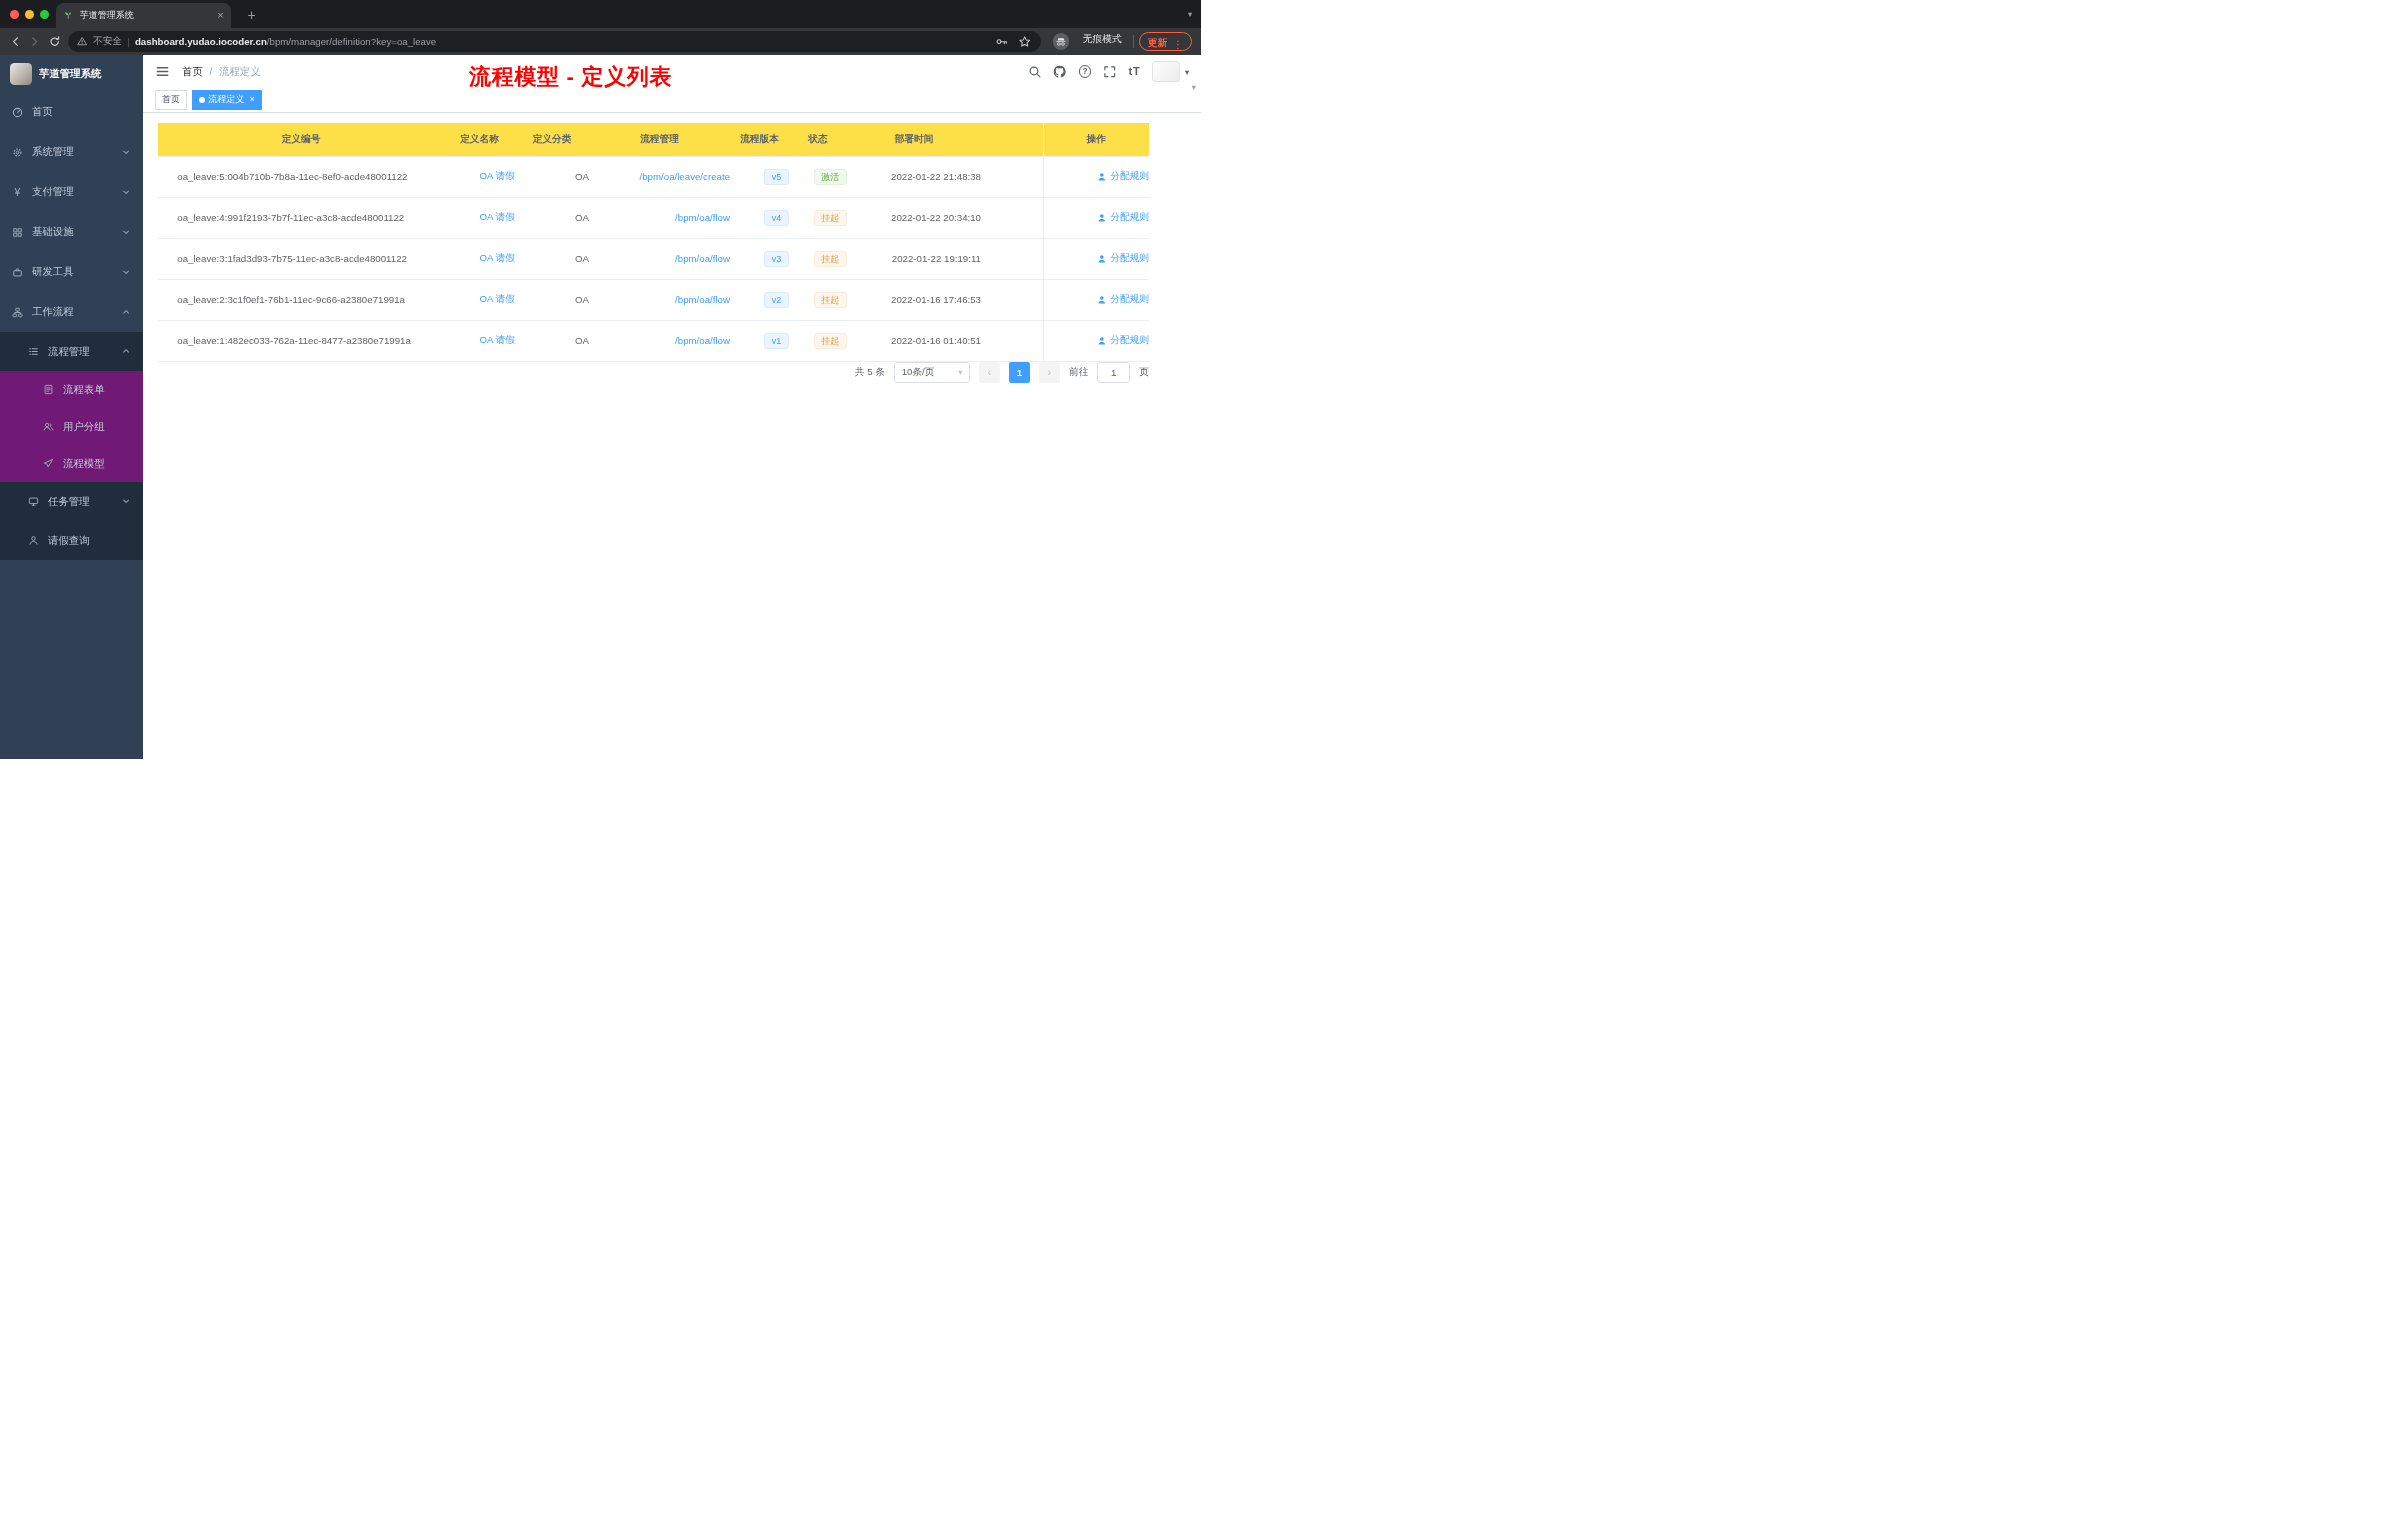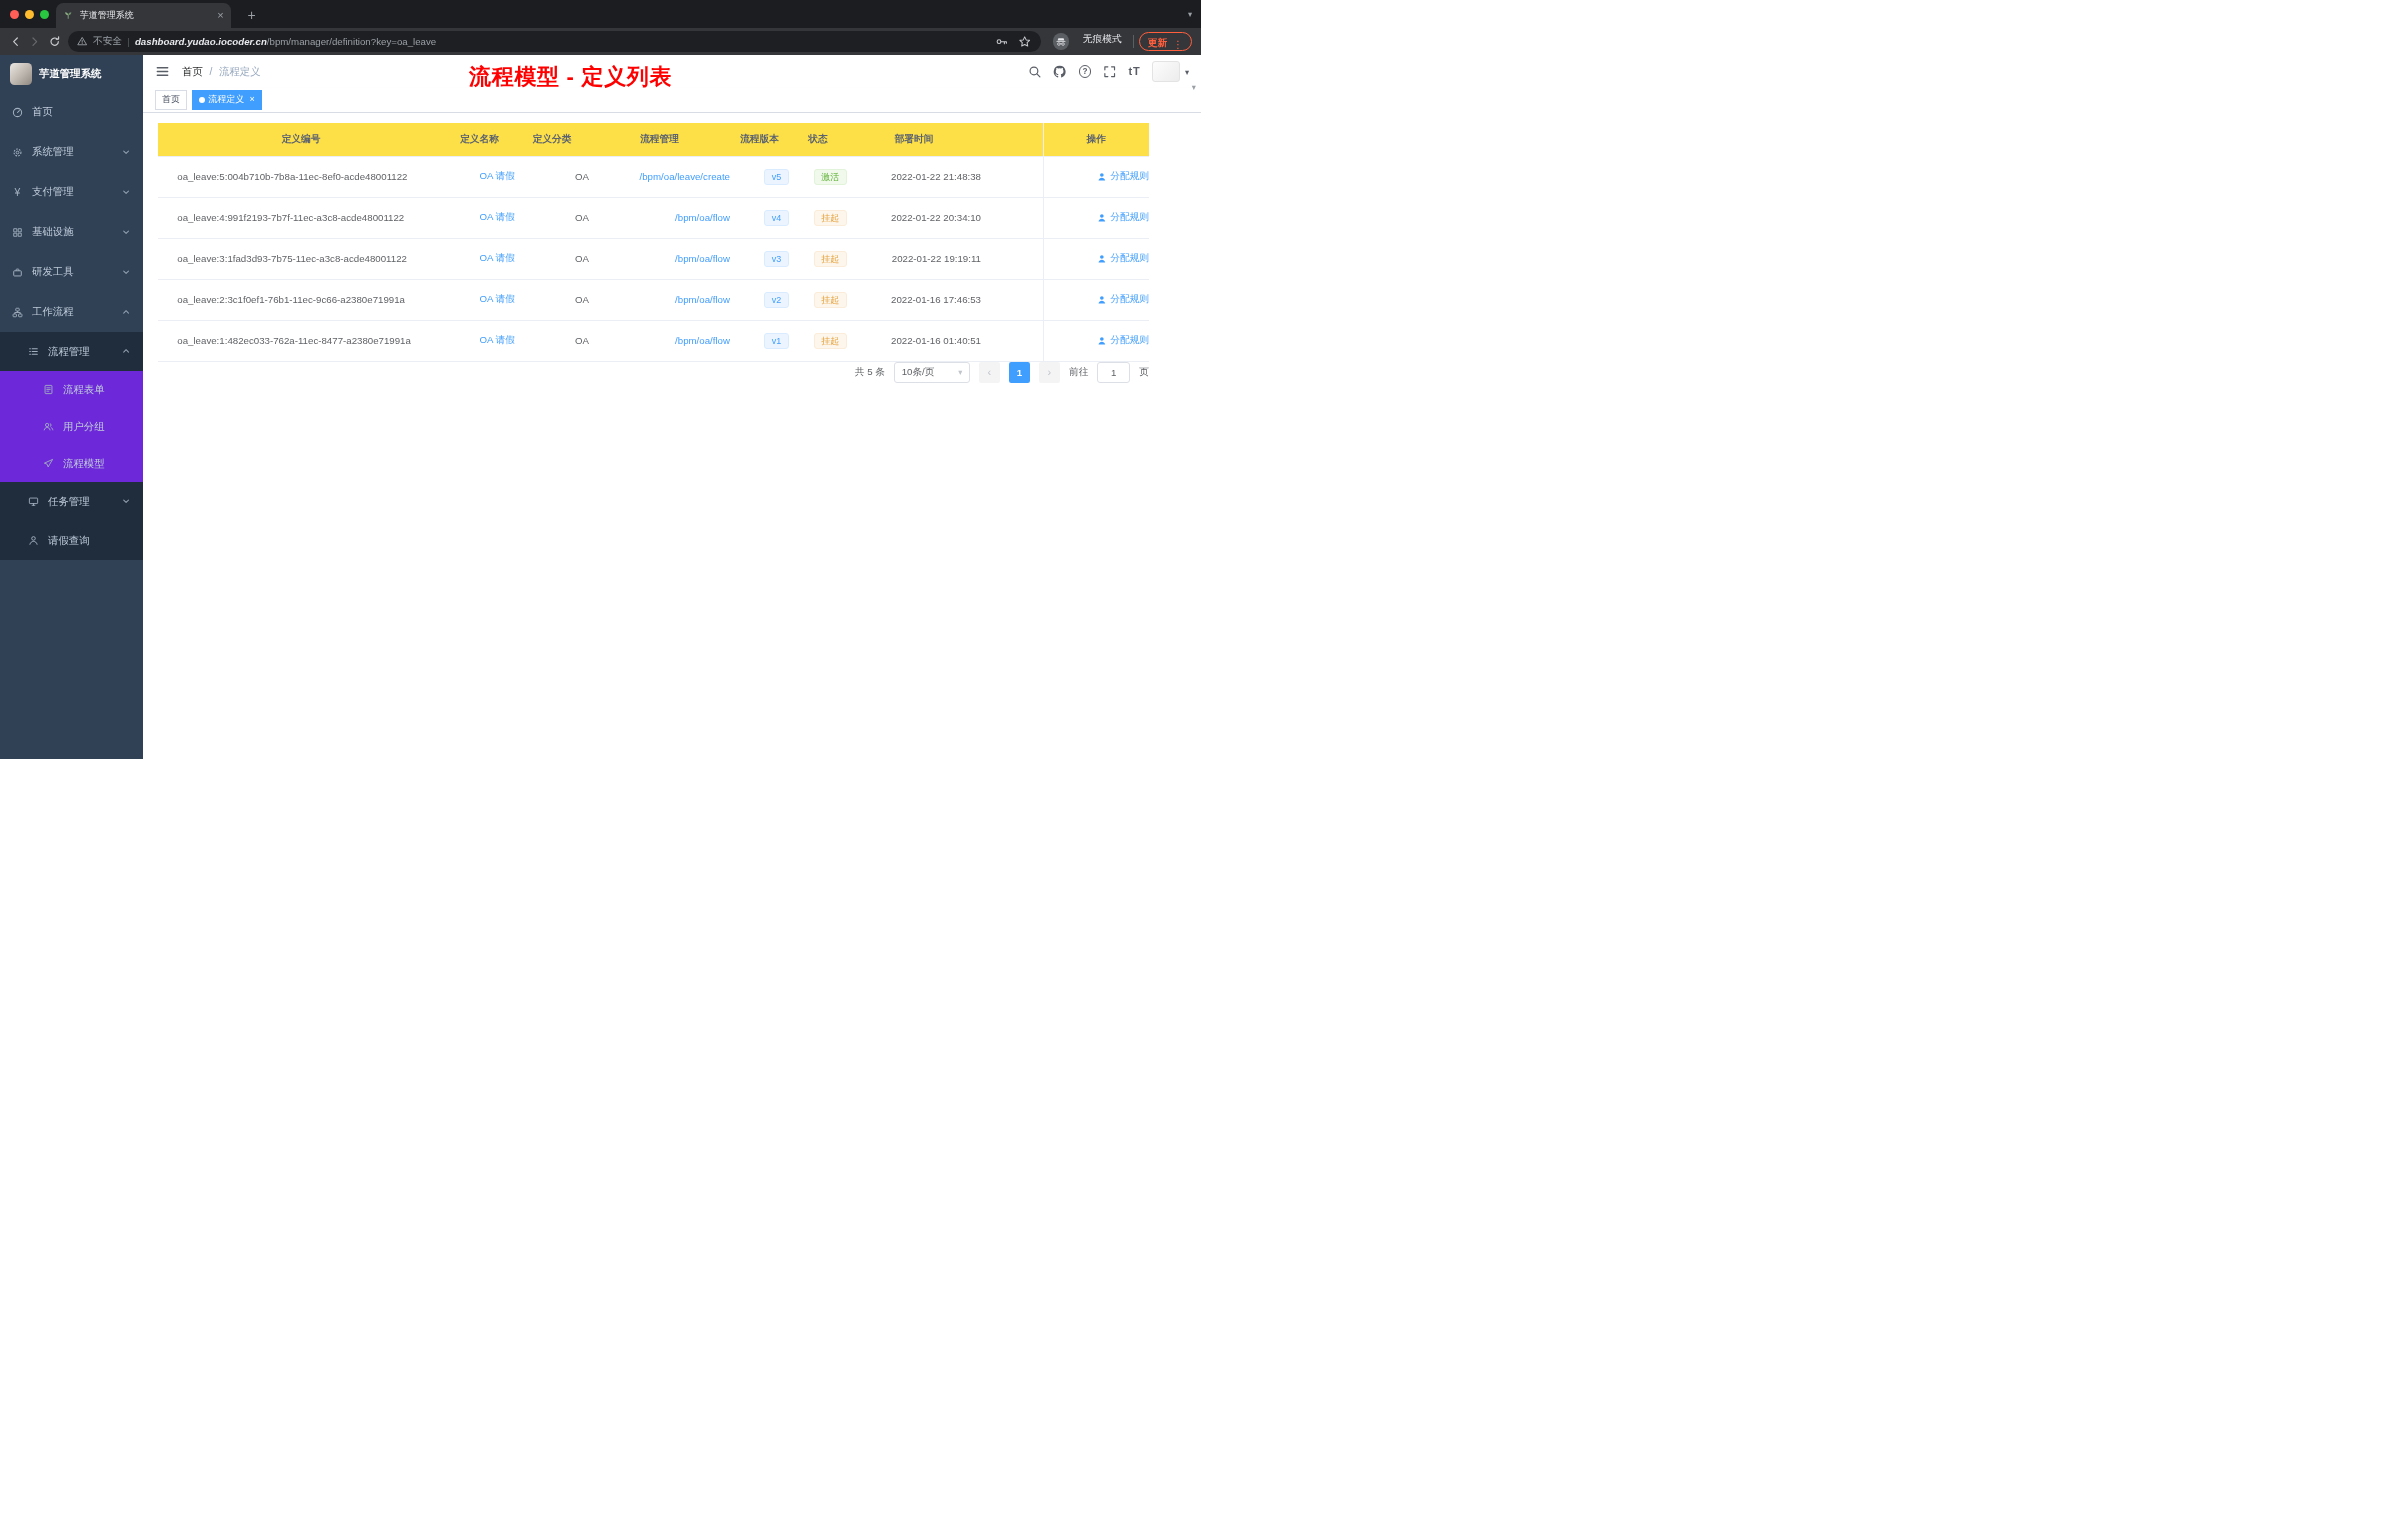--- a/index.html
+++ b/index.html
@@ -22,40 +22,40 @@
 
 
 .toolbar{height:27px;background:#35363a;display:flex;align-items:center;padding:0 6px;flex:none;}
 .tb-btn{width:19.3px;height:19.3px;padding:3px;color:#c7cace;cursor:pointer;flex:none;}
 .tb-btn.disabled{color:#66696e;}
 .omnibox{flex:1;height:21px;margin:0 4.5px;background:#1e1f23;border-radius:10.4px;display:flex;align-items:center;padding:0 9px;gap:5.2px;font-size:9.7px;cursor:text;min-width:0;}
 .warn{width:10.4px;height:10.4px;color:#9aa0a6;flex:none;}
 .notsecure{color:#9aa0a6;flex:none;}
 .omni-sep{color:#54575b;flex:none;}
 .url{white-space:nowrap;overflow:hidden;flex:1;min-width:0;}
-.url-host{color:#e8eaed;font-style:italic;}
+.url-host{color:#e8eaed;}
 .url-path{color:#9aa0a6;}
 .omni-action{width:13.4px;height:13.4px;color:#c7cace;flex:none;cursor:pointer;margin-left:4.5px;}
 .incog{display:flex;align-items:flex-start;gap:14px;padding:0 7.4px;flex:none;}
 .incog-badge{width:16.3px;height:16.3px;border-radius:50%;background:#5b5e63;color:#e8eaed;padding:2.2px;flex:none;}
 .incog-label{color:#e8eaed;font-size:9.7px;white-space:nowrap;}
 .tb-sep{width:0.7px;height:13.4px;background:#5b5e63;margin:0 4.5px;flex:none;}
 .update-pill{display:flex;align-items:flex-end;gap:5.2px;height:19.3px;padding:0 8.2px;border:0.7px solid #ff5f3d;border-radius:10.4px;color:#ff5f3d;font-size:9.7px;font-weight:700;cursor:pointer;flex:none;margin-right:3px;white-space:nowrap;}
 .update-dots{font-size:10.4px;font-weight:400;}
 
 
 .app{flex:1;display:flex;min-height:0;}
 .sidebar{width:143px;background:#304156;flex:none;display:flex;flex-direction:column;overflow:hidden;}
 .logo-row{height:37px;display:flex;align-items:center;gap:7.4px;padding:0 9.7px;flex:none;}
 .logo-avatar{width:22px;height:22px;border-radius:4.5px;background:linear-gradient(135deg,#ece8e3 0%,#bdb6ae 55%,#8f8880 100%);flex:none;}
 .logo-title{color:#fff;font-size:10.4px;font-weight:700;white-space:nowrap;}
 .menu-item{position:relative;display:flex;align-items:center;height:40px;padding:0 12px;color:#bfcbd9;font-size:10.4px;cursor:pointer;flex:none;}
 .menu-item .menu-icon{width:11px;height:11px;margin-right:9px;color:#a3b0bf;flex:none;font-size:10.4px;line-height:11px;text-align:center;}
 .menu-item.level1{background:#1f2d3d;padding-left:28px;height:39px;}
-.menu-item.level2{background:#6d28d9;padding-left:43px;height:37px;}
+.menu-item.level2{background:#701a75;padding-left:43px;height:37px;}
 .menu-label{white-space:nowrap;}
 .chev{position:absolute;right:12.6px;width:8.2px;height:8.2px;color:#93a1b1;}
 .chev.up{transform:rotate(180deg);}
 
 
 .main{flex:1;display:flex;flex-direction:column;min-width:0;background:#fff;}
 .navbar{height:33px;display:flex;align-items:center;padding:0 12px;background:#fff;flex:none;}
 .hamburger{width:15px;height:15px;color:#5a5e66;cursor:pointer;margin-right:12px;flex:none;}
 .breadcrumb{display:flex;align-items:center;font-size:10.4px;gap:6.7px;}
 .bc-home{color:#303133;cursor:pointer;}

